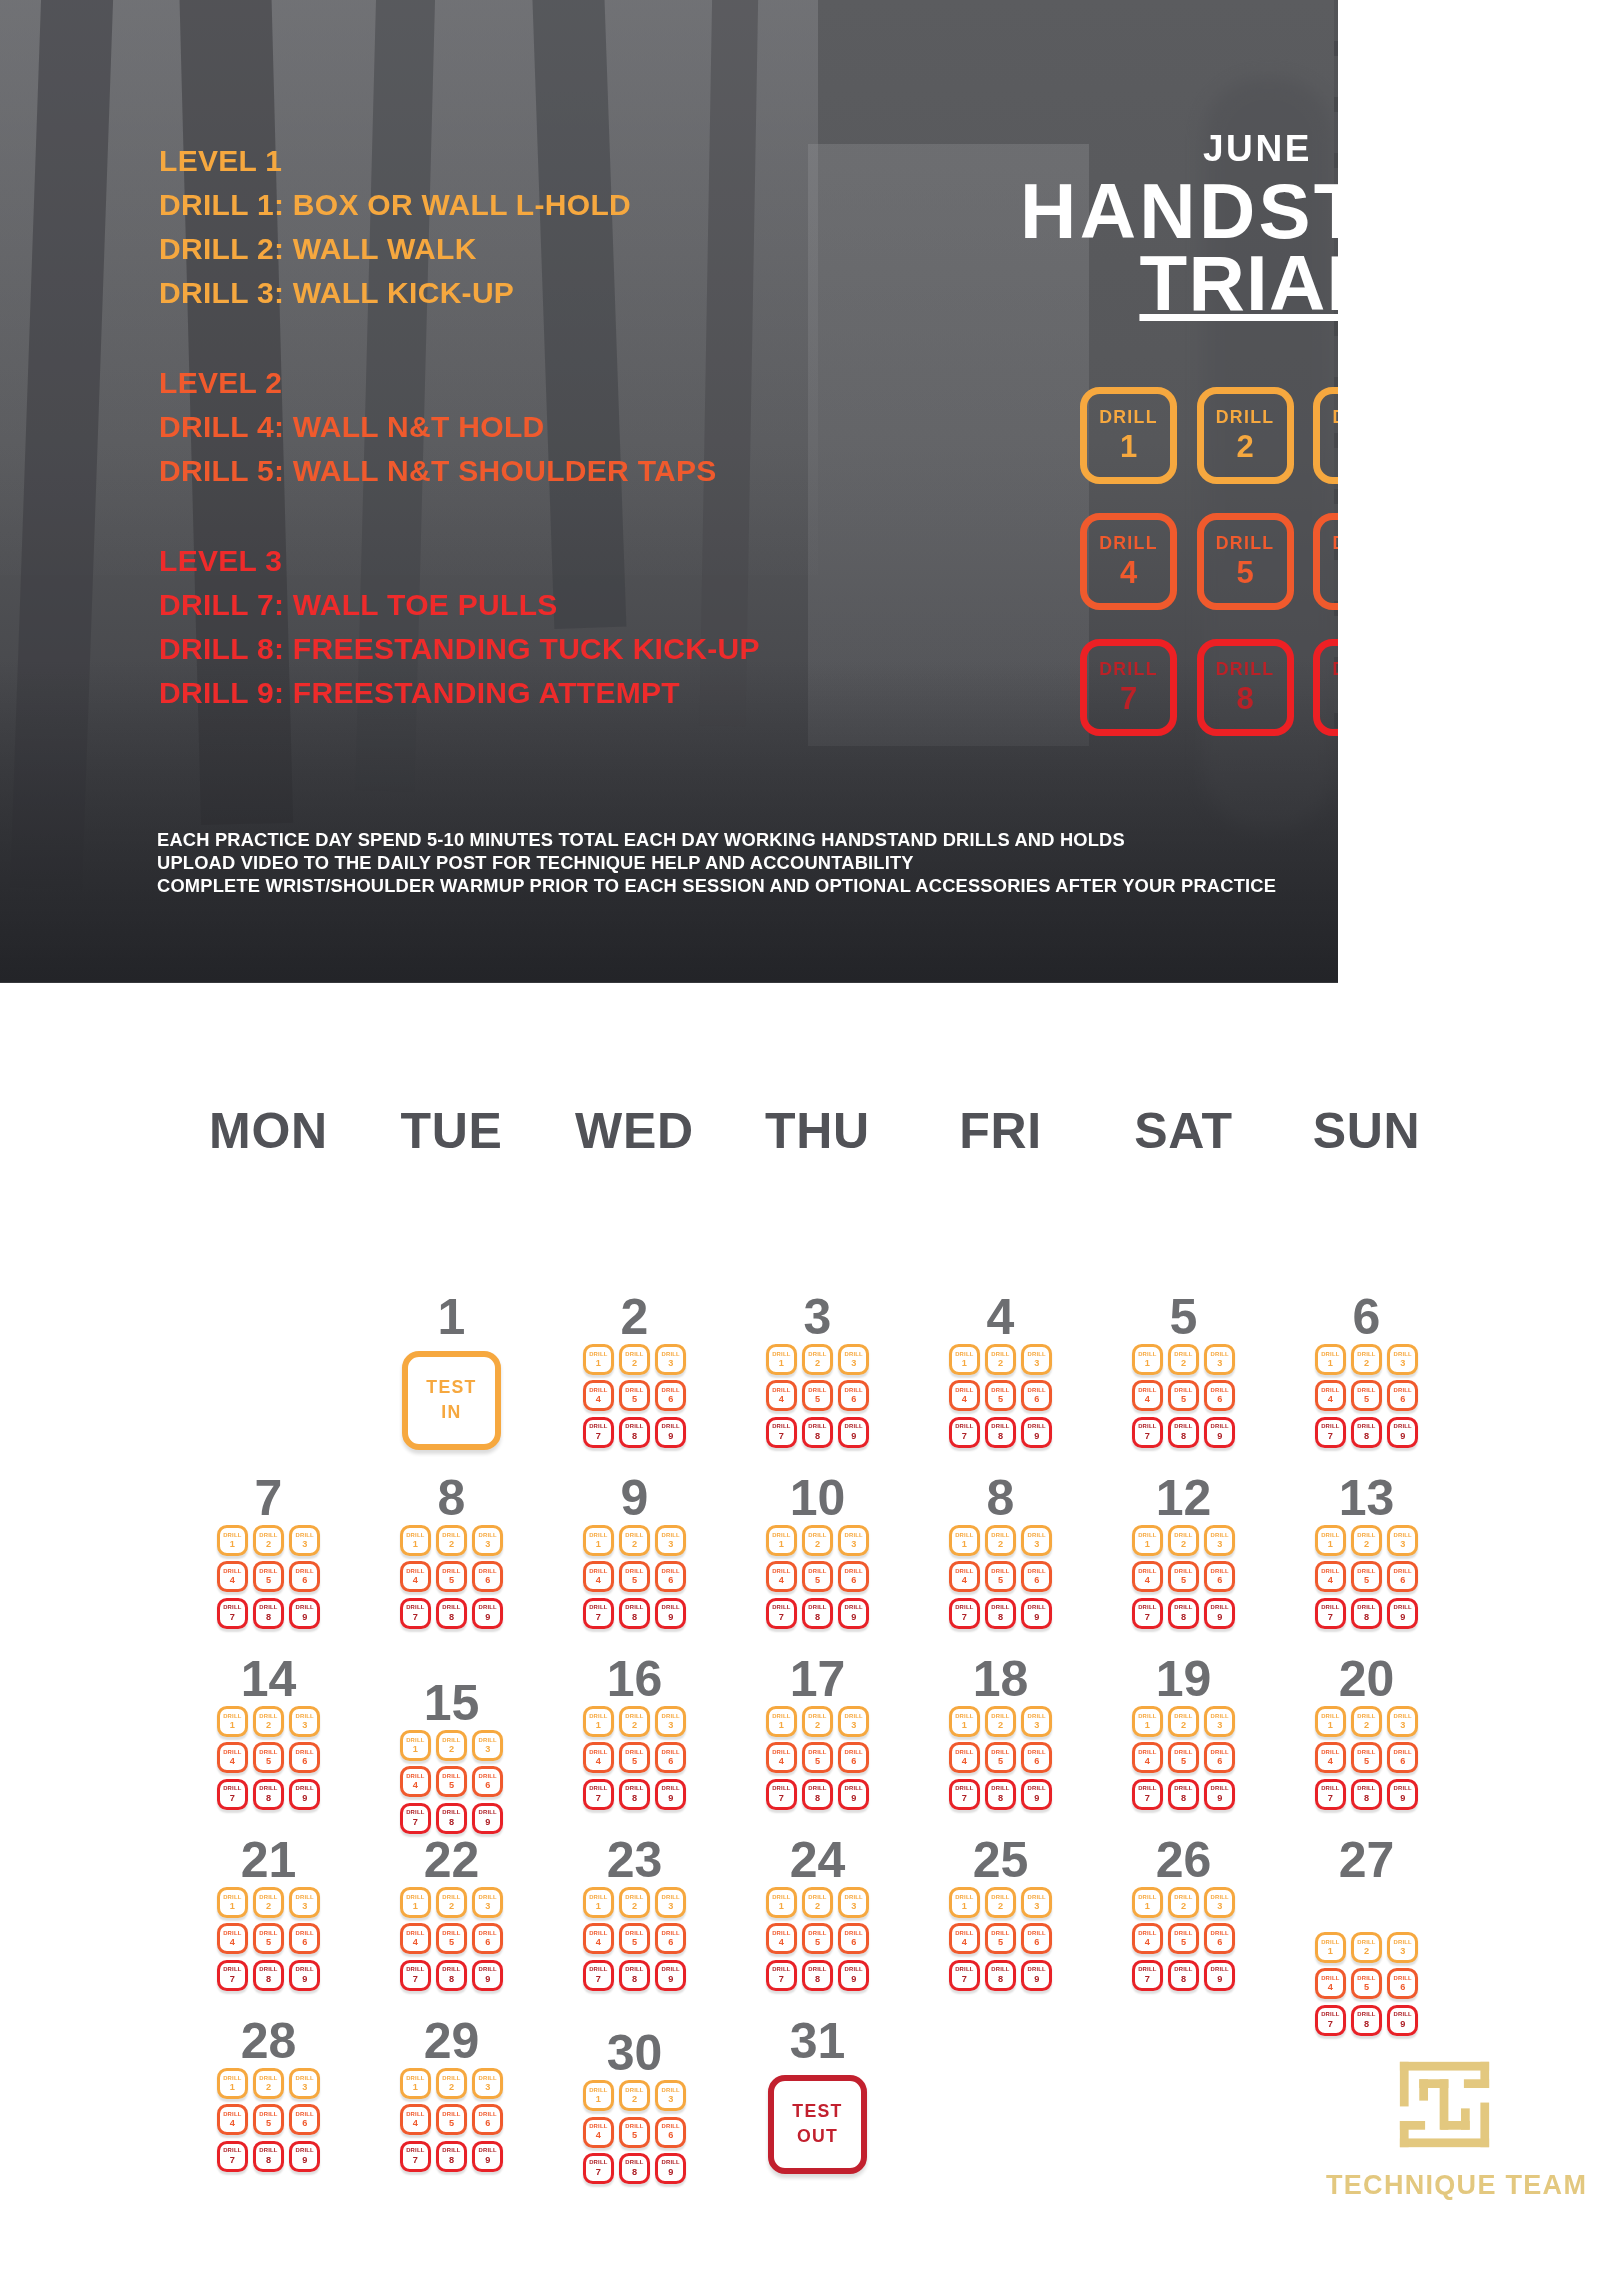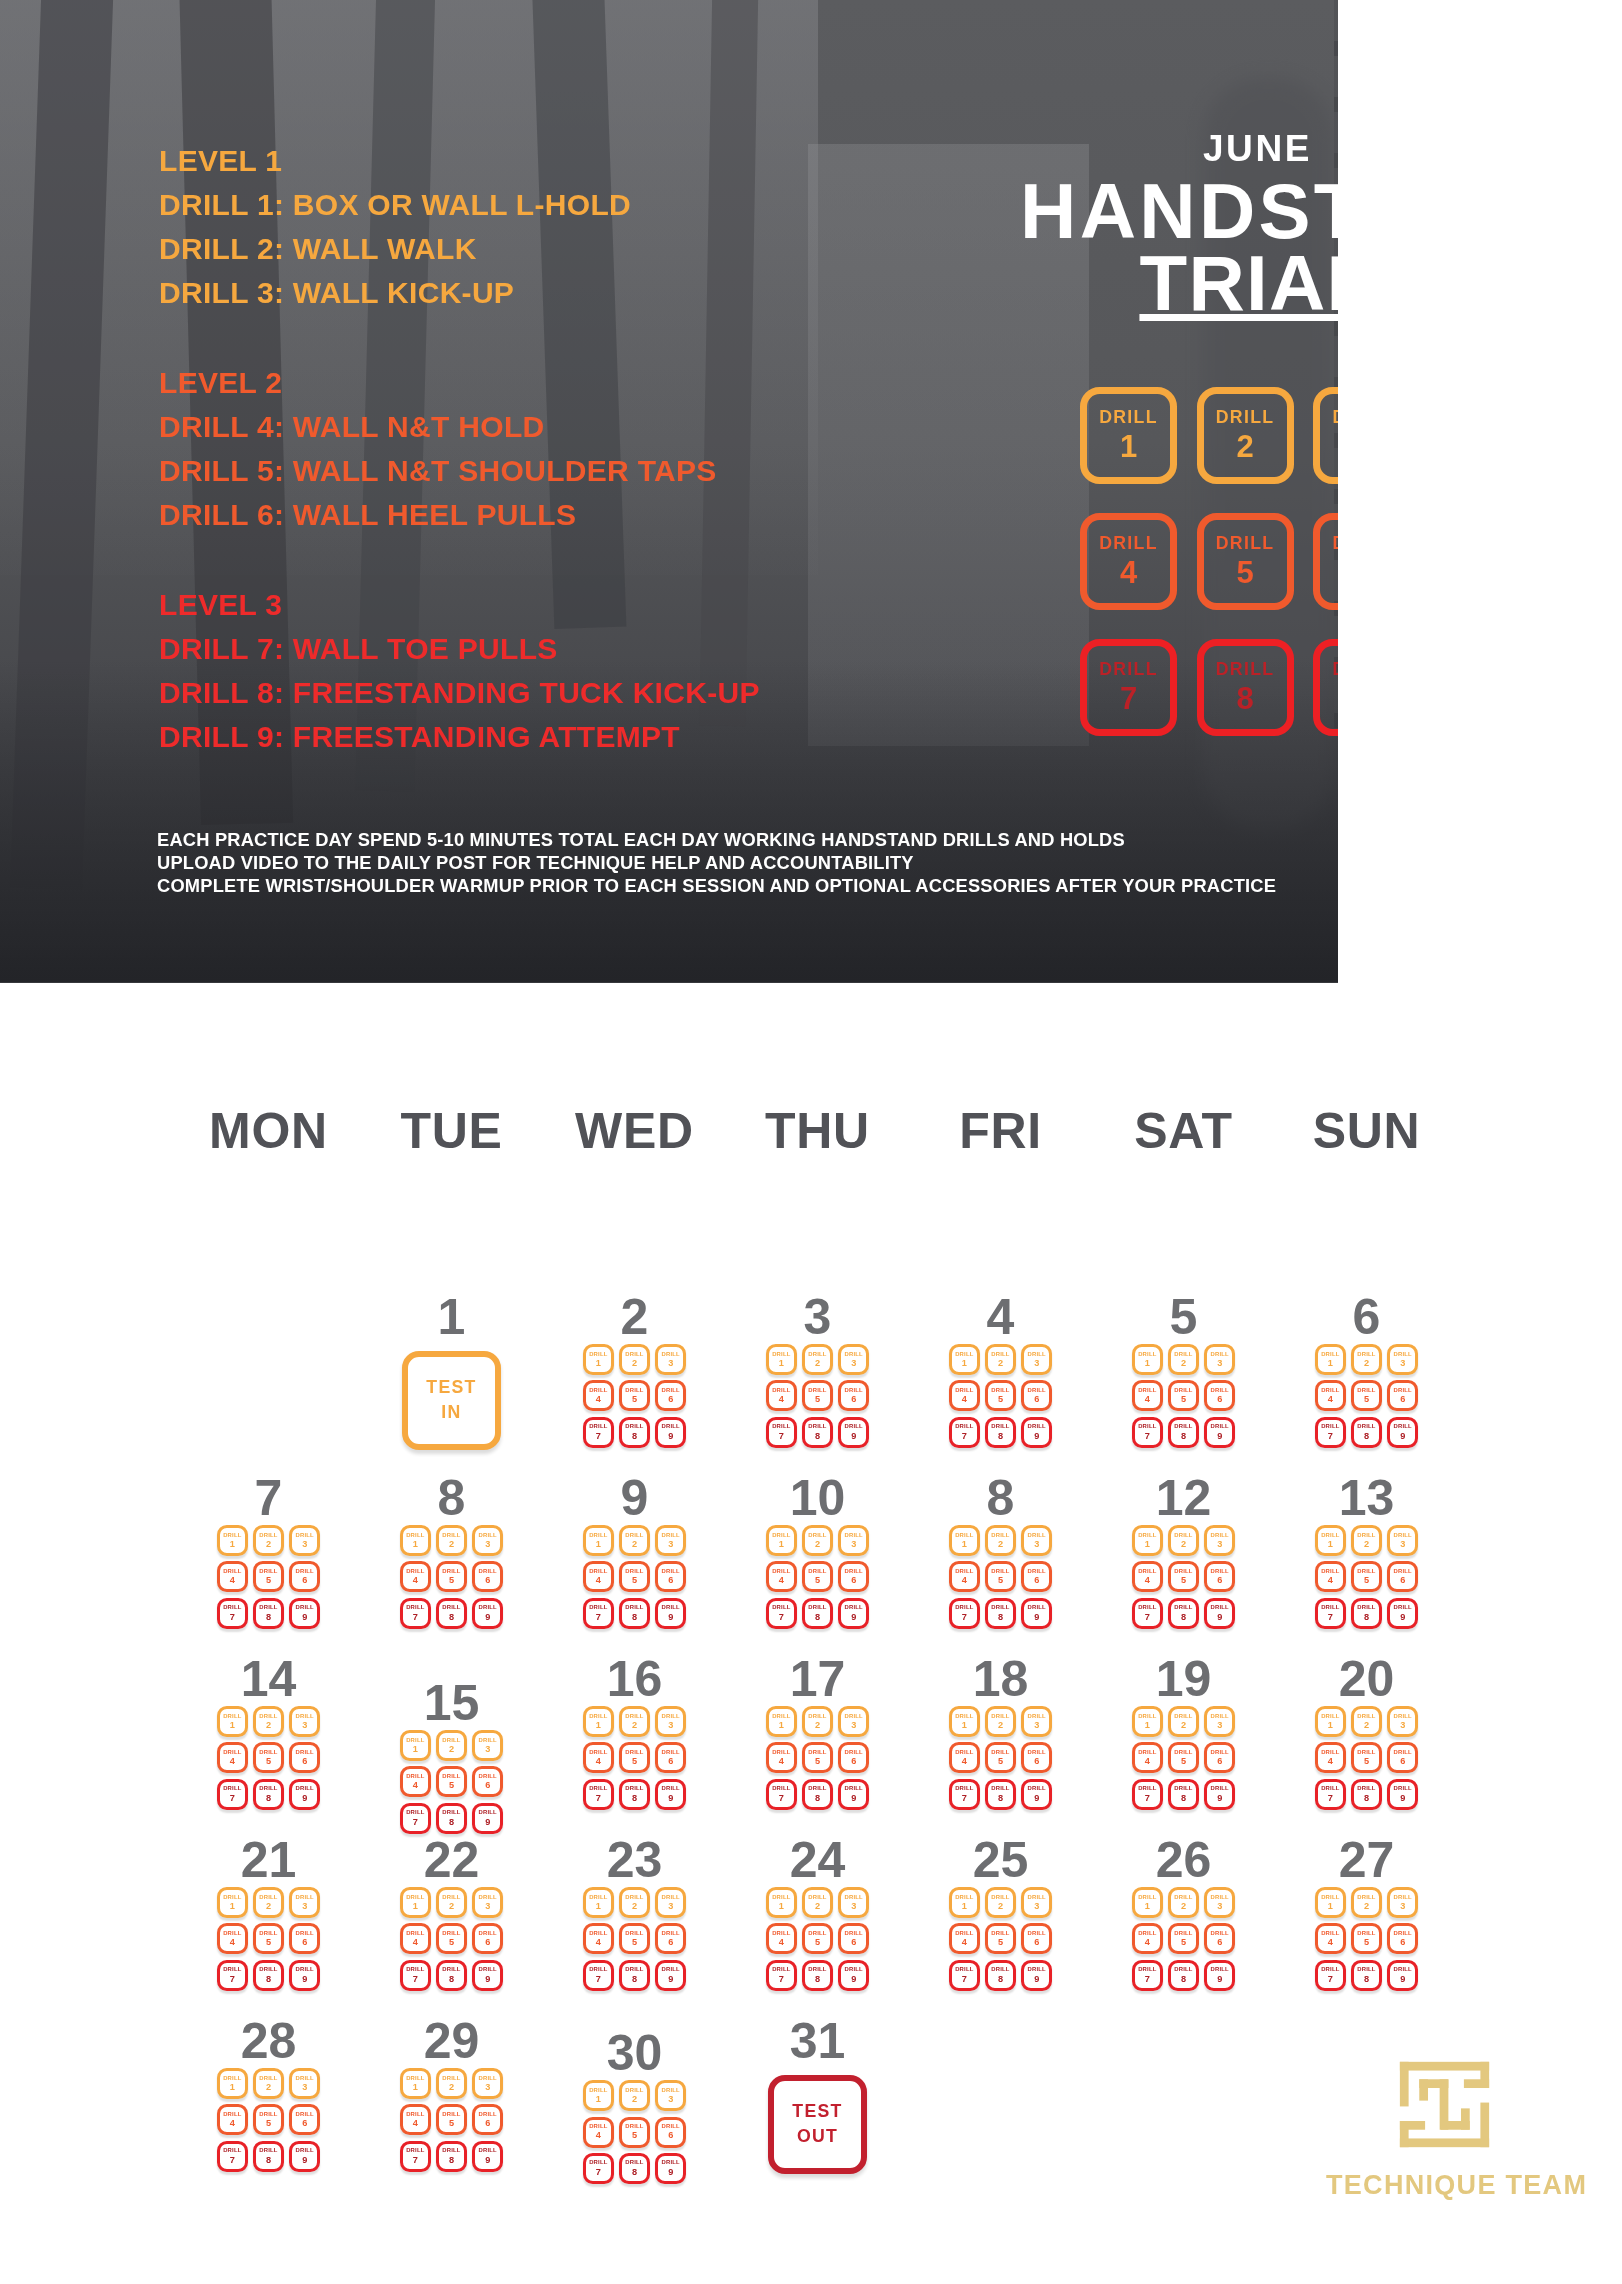--- a/index.html
+++ b/index.html
@@ -108,21 +108,20 @@
         <div class="level-block tier-t1">
       <div class="level-heading">LEVEL 1</div>
     <div class="level-line">DRILL 1: BOX OR WALL L-HOLD</div>
           <div class="level-line">DRILL 2: WALL WALK</div>
           <div class="level-line">DRILL 3: WALL KICK-UP</div>
         </div>
         <div class="level-block tier-t2">
       <div class="level-heading">LEVEL 2</div>
     <div class="level-line">DRILL 4: WALL N&amp;T HOLD</div>
           <div class="level-line">DRILL 5: WALL N&amp;T SHOULDER TAPS</div>
-          <div class="level-line">DRILL 6: WALL HEEL PULLS</div>
         </div>
         <div class="level-block tier-t3">
       <div class="level-heading">LEVEL 3</div>
     <div class="level-line">DRILL 7: WALL TOE PULLS</div>
           <div class="level-line">DRILL 8: FREESTANDING TUCK KICK-UP</div>
           <div class="level-line">DRILL 9: FREESTANDING ATTEMPT</div>
         </div>
       </div>
 
     <div class="title-block">
@@ -1213,21 +1212,21 @@
             <div class="mini-box t3">
       <div class="mbx-label">DRILL</div>
       <div class="mbx-num">8</div>
     </div>
             <div class="mini-box t3">
       <div class="mbx-label">DRILL</div>
       <div class="mbx-num">9</div>
     </div>
           </div>
         </div>
-        <div class="day-cell" style="grid-column-start: 7; grid-row-start: 4;">
+        <div class="day-cell" style="grid-column-start: 7; grid-row-start: 4; gap: 45px;">
       <div class="day-number">27</div>
     <div class="mini-grid">
             <div class="mini-box t1">
       <div class="mbx-label">DRILL</div>
       <div class="mbx-num">1</div>
     </div>
             <div class="mini-box t1">
       <div class="mbx-label">DRILL</div>
       <div class="mbx-num">2</div>
     </div>

